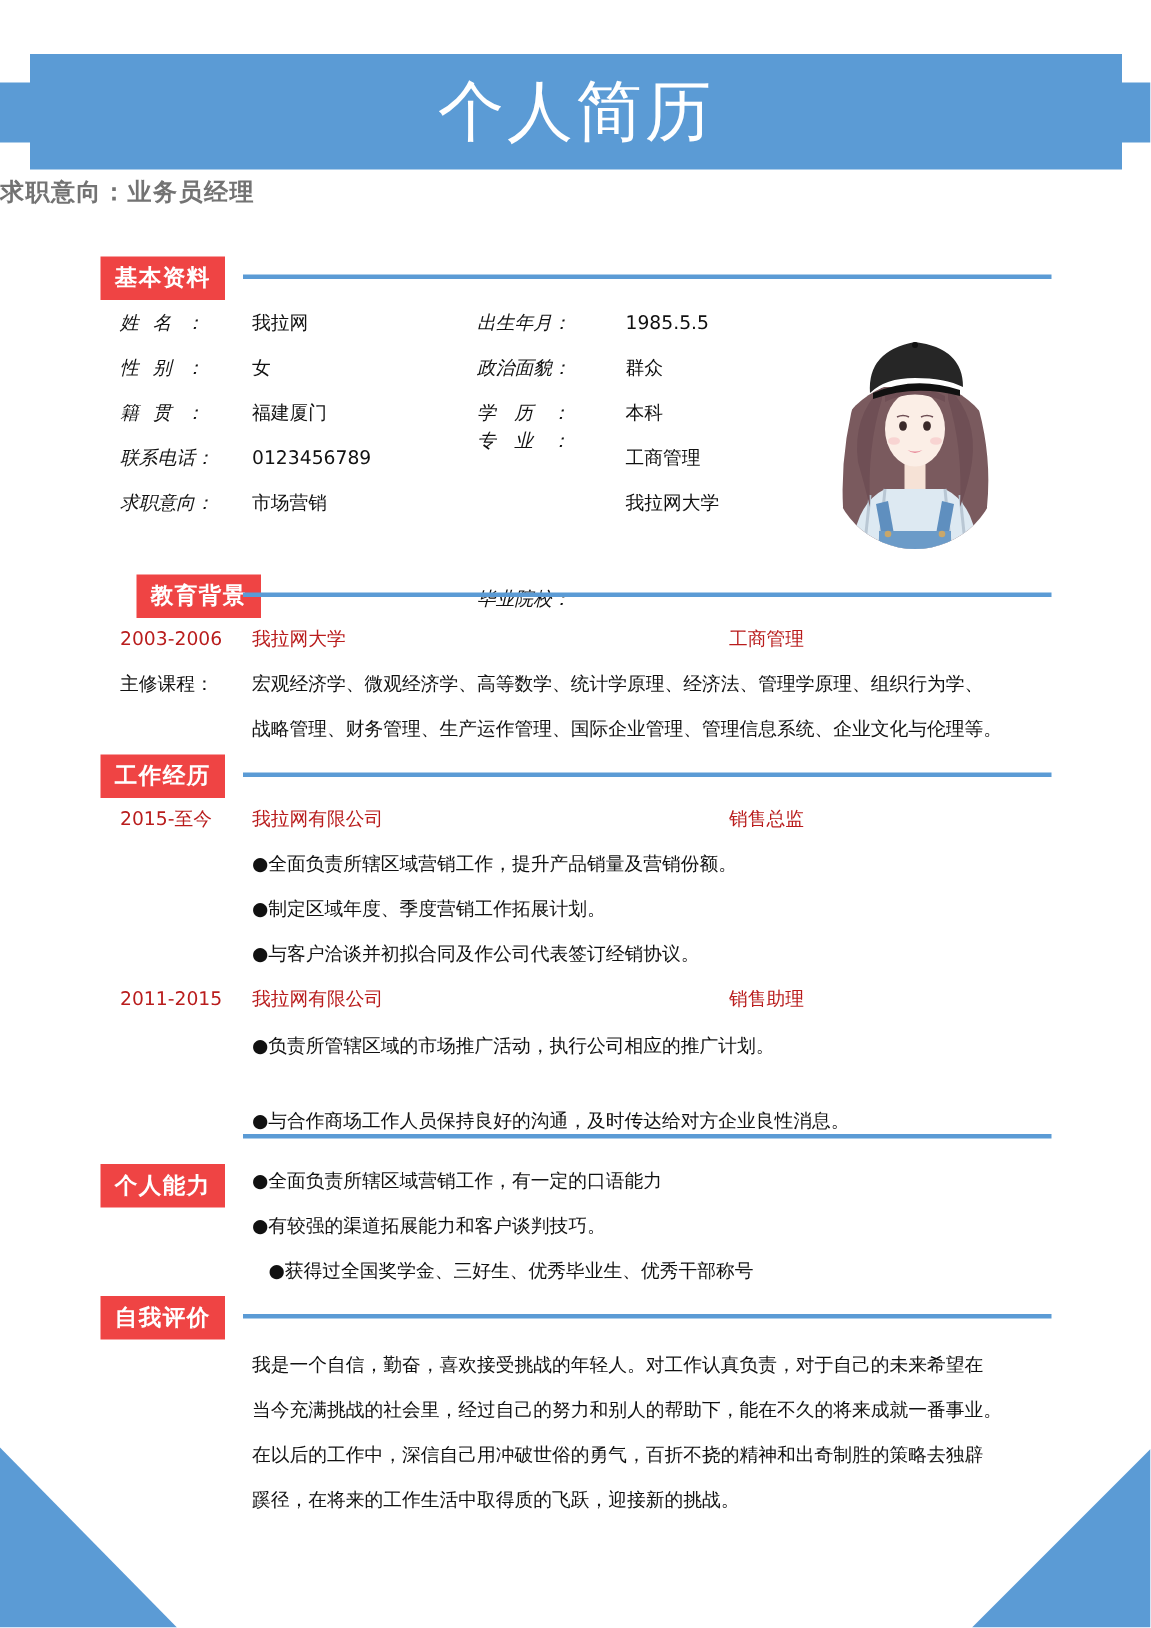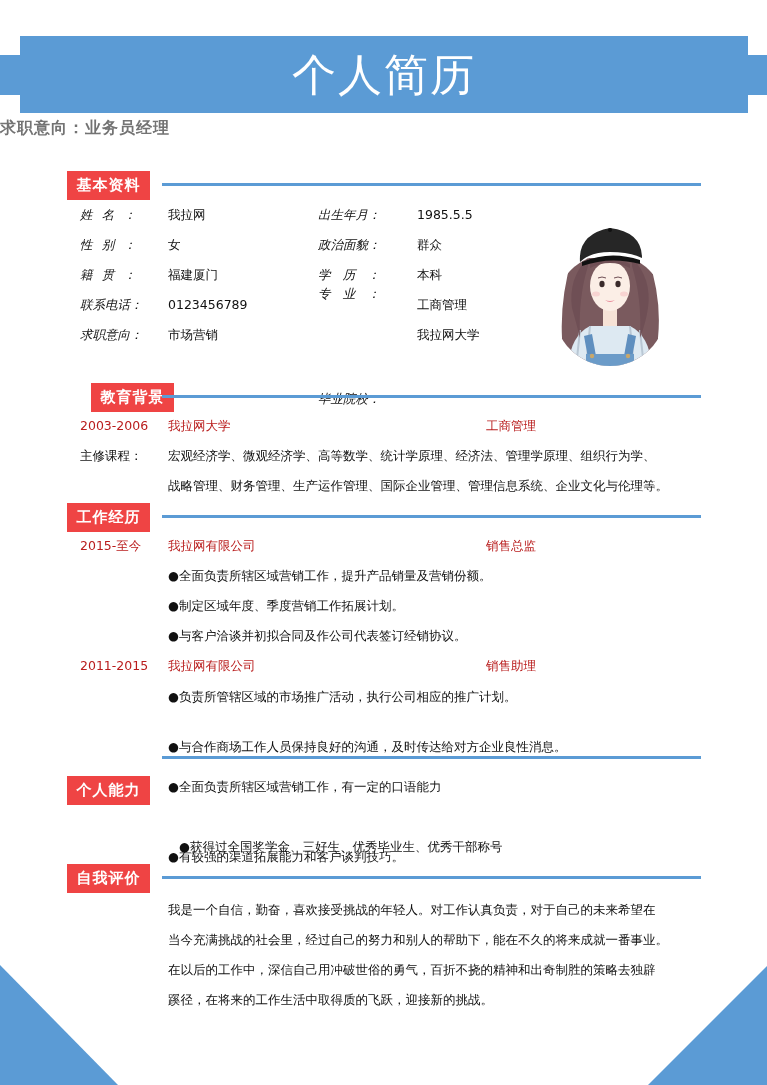--- a/index.html
+++ b/index.html
@@ -151,21 +151,21 @@
   <div class="abs t blue" style="left:80px;top:658px;">2011-2015</div>
   <div class="abs t blue" style="left:168px;top:658px;">我拉网有限公司</div>
   <div class="abs t blue" style="left:486px;top:658px;">销售助理</div>
   <div class="abs t" style="left:168px;top:689px;">●负责所管辖区域的市场推广活动，执行公司相应的推广计划。</div>
   <div class="abs t" style="left:168px;top:719px;margin-top:20px;">●与合作商场工作人员保持良好的沟通，及时传达给对方企业良性消息。</div>
 </div>
 
 <div class="abs sec-box" style="top:744px;margin-top:32px;">个人能力</div>
 <div class="abs sec-line" style="top:756px;"></div>
 <div class="abs t" style="left:168px;top:779px;">●全面负责所辖区域营销工作，有一定的口语能力</div>
-<div class="abs t" style="left:168px;top:809px;margin-top:40px;">●有较强的渠道拓展能力和客户谈判技巧。</div>
+<div class="abs t" style="left:168px;top:809px;">●有较强的渠道拓展能力和客户谈判技巧。</div>
 <div class="abs t" style="left:168px;top:839px;margin-left:11px;">●获得过全国奖学金、三好生、优秀毕业生、优秀干部称号</div>
 
 <div class="abs sec-box" style="top:864px;">自我评价</div>
 <div class="abs sec-line" style="top:876px;"></div>
 <div class="abs t" style="left:168px;top:902px;">我是一个自信，勤奋，喜欢接受挑战的年轻人。对工作认真负责，对于自己的未来希望在</div>
 <div class="abs t" style="left:168px;top:932px;">当今充满挑战的社会里，经过自己的努力和别人的帮助下，能在不久的将来成就一番事业。</div>
 <div class="abs t" style="left:168px;top:962px;">在以后的工作中，深信自己用冲破世俗的勇气，百折不挠的精神和出奇制胜的策略去独辟</div>
 <div class="abs t" style="left:168px;top:992px;">蹊径，在将来的工作生活中取得质的飞跃，迎接新的挑战。</div>
 
 <div class="abs tri-l"></div>

